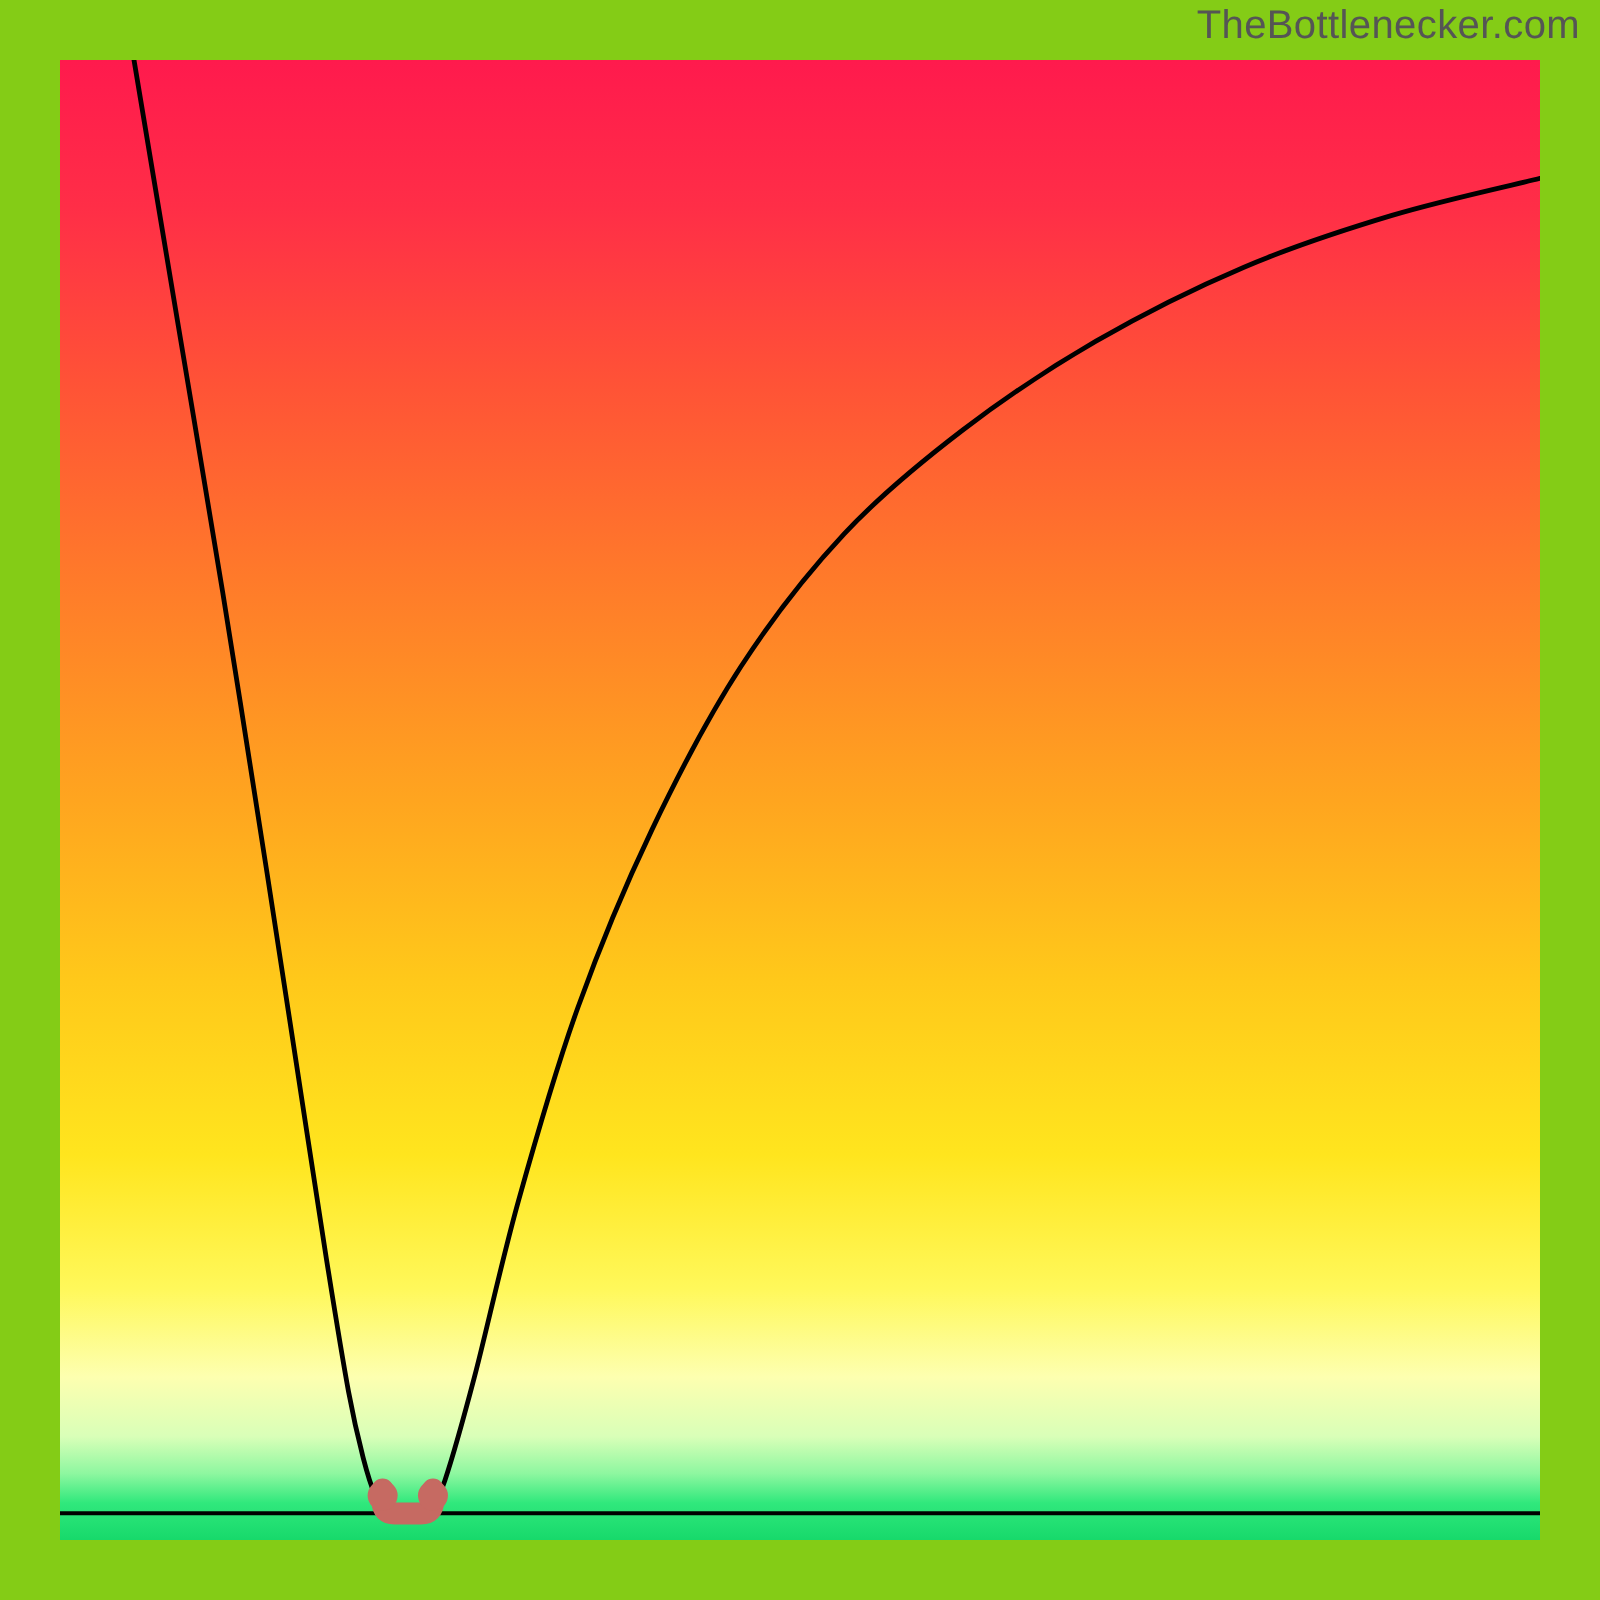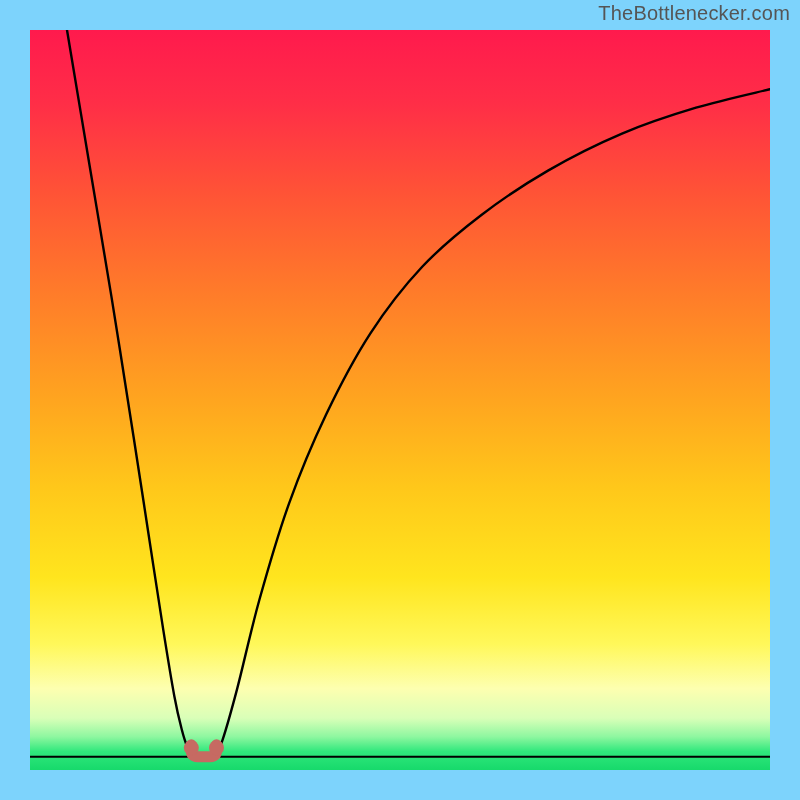--- a/index.html
+++ b/index.html
@@ -8,21 +8,21 @@
     width: 800px;
     height: 800px;
     background: #000;
     overflow: hidden;
     font-family: Arial, Helvetica, sans-serif;
   }
   .outer {
     position: relative;
     width: 800px;
     height: 800px;
-    background: #7dd3fc;
+    background: #84cc16;
   }
   .watermark {
     position: absolute;
     top: 2px;
     right: 10px;
     color: #555;
     font-size: 20px;
     font-weight: 500;
     letter-spacing: 0.2px;
     z-index: 10;

